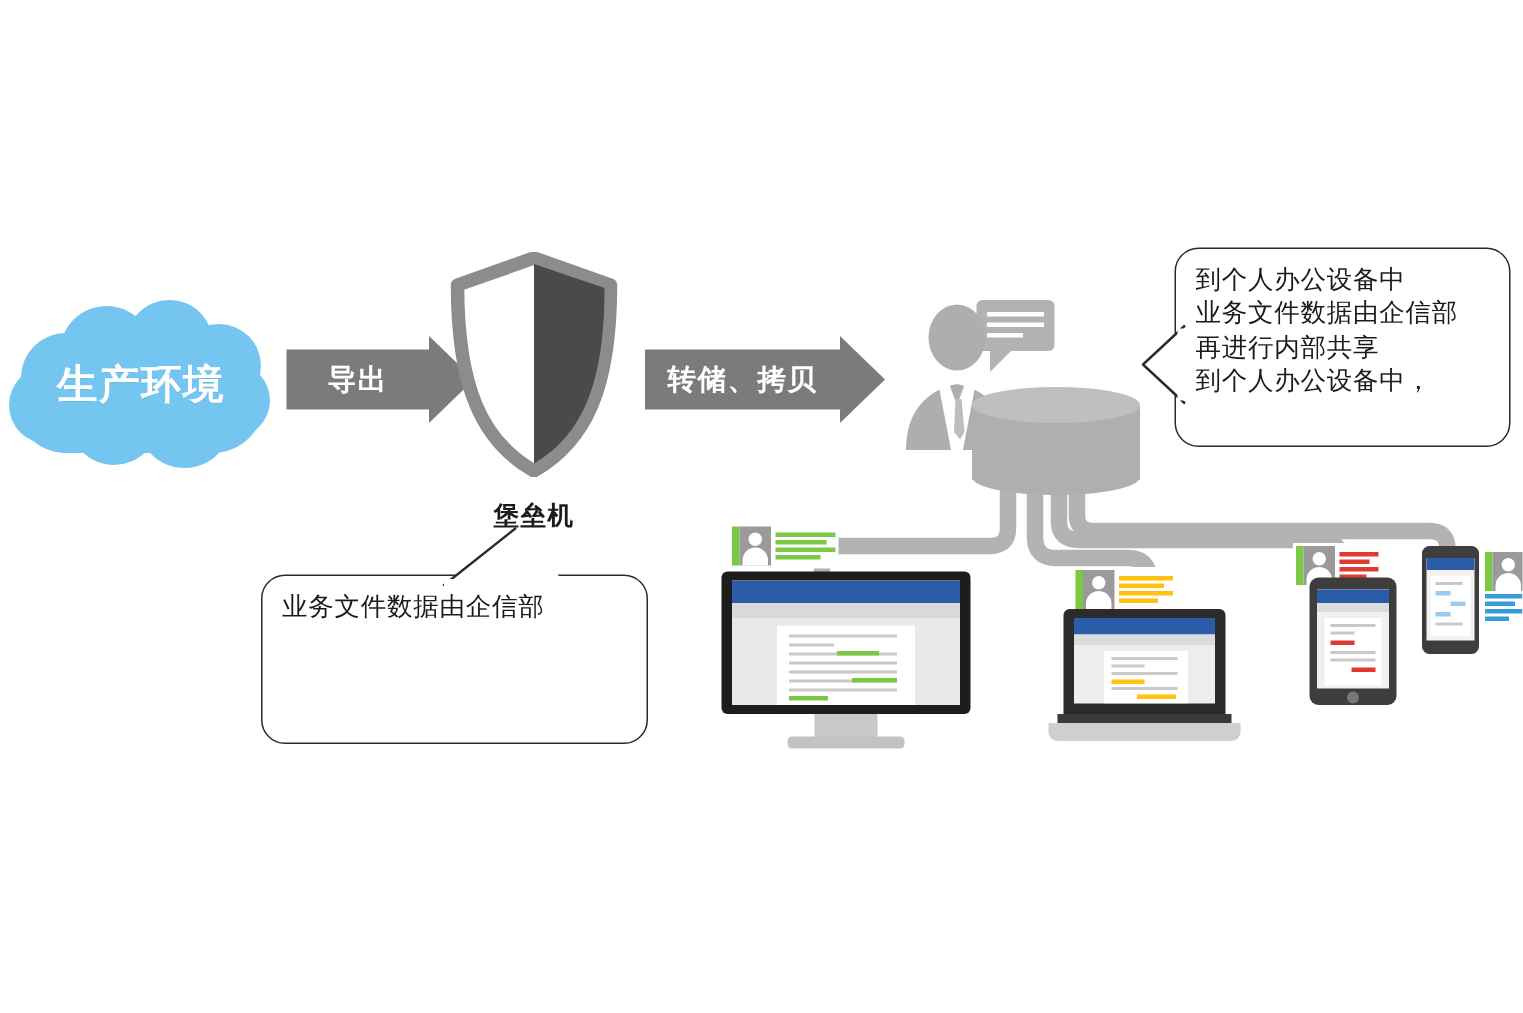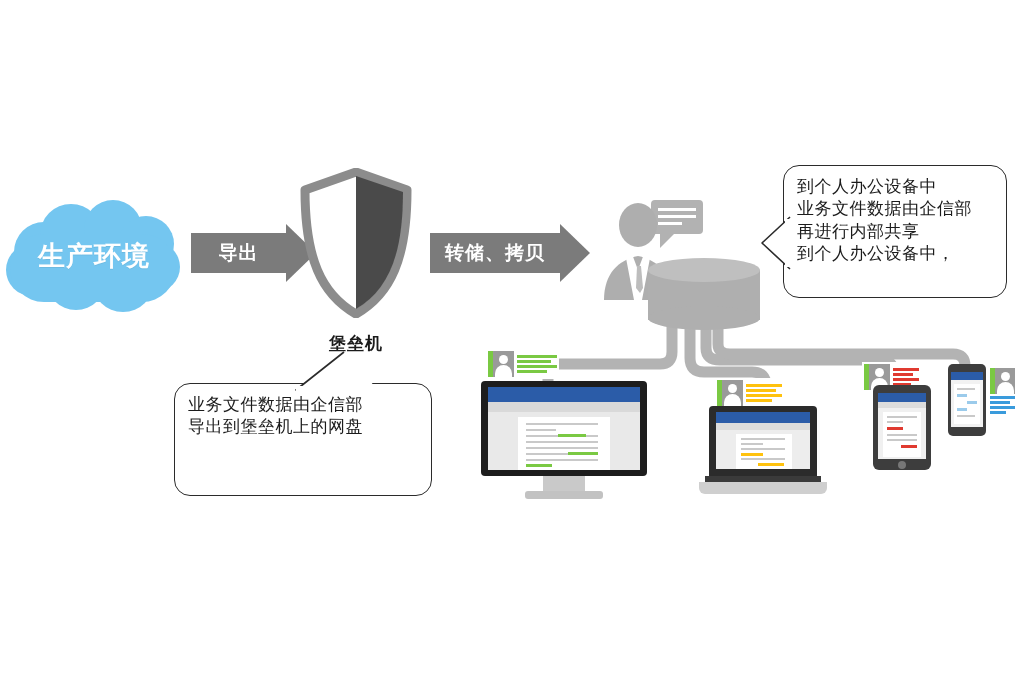--- a/index.html
+++ b/index.html
@@ -189,21 +189,20 @@
     <div>再进行内部共享</div>
     <div>到个人办公设备中，</div>
   </div>
   <svg class="abs tail" style="left:758px;top:215px;" width="34" height="60">
     <path d="M32 2 L4 28 L32 54" fill="#ffffff" stroke="#2b2b2b" stroke-width="1.6" stroke-linejoin="round"></path>
     <rect x="27" y="4" width="7" height="48" fill="#ffffff"></rect>
   </svg>
 
   <div id="callout-left" class="callout">
     <div>业务文件数据由企信部</div>
-    <div>导出到堡垒机上的网盘</div>
   </div>
   <svg class="abs tail" style="left:290px;top:350px;" width="90" height="42">
     <path d="M54 2 L6 40 L88 40" fill="#ffffff" stroke="#2b2b2b" stroke-width="1.6" stroke-linejoin="round"></path>
     <rect x="6" y="36" width="84" height="8" fill="#ffffff"></rect>
   </svg>
 
   <div class="card" style="left:486px;top:349px;">
     <div class="avatar-wrap">
       <div class="bar" style="background:#7AC943;"></div>
       <div class="avatar">

